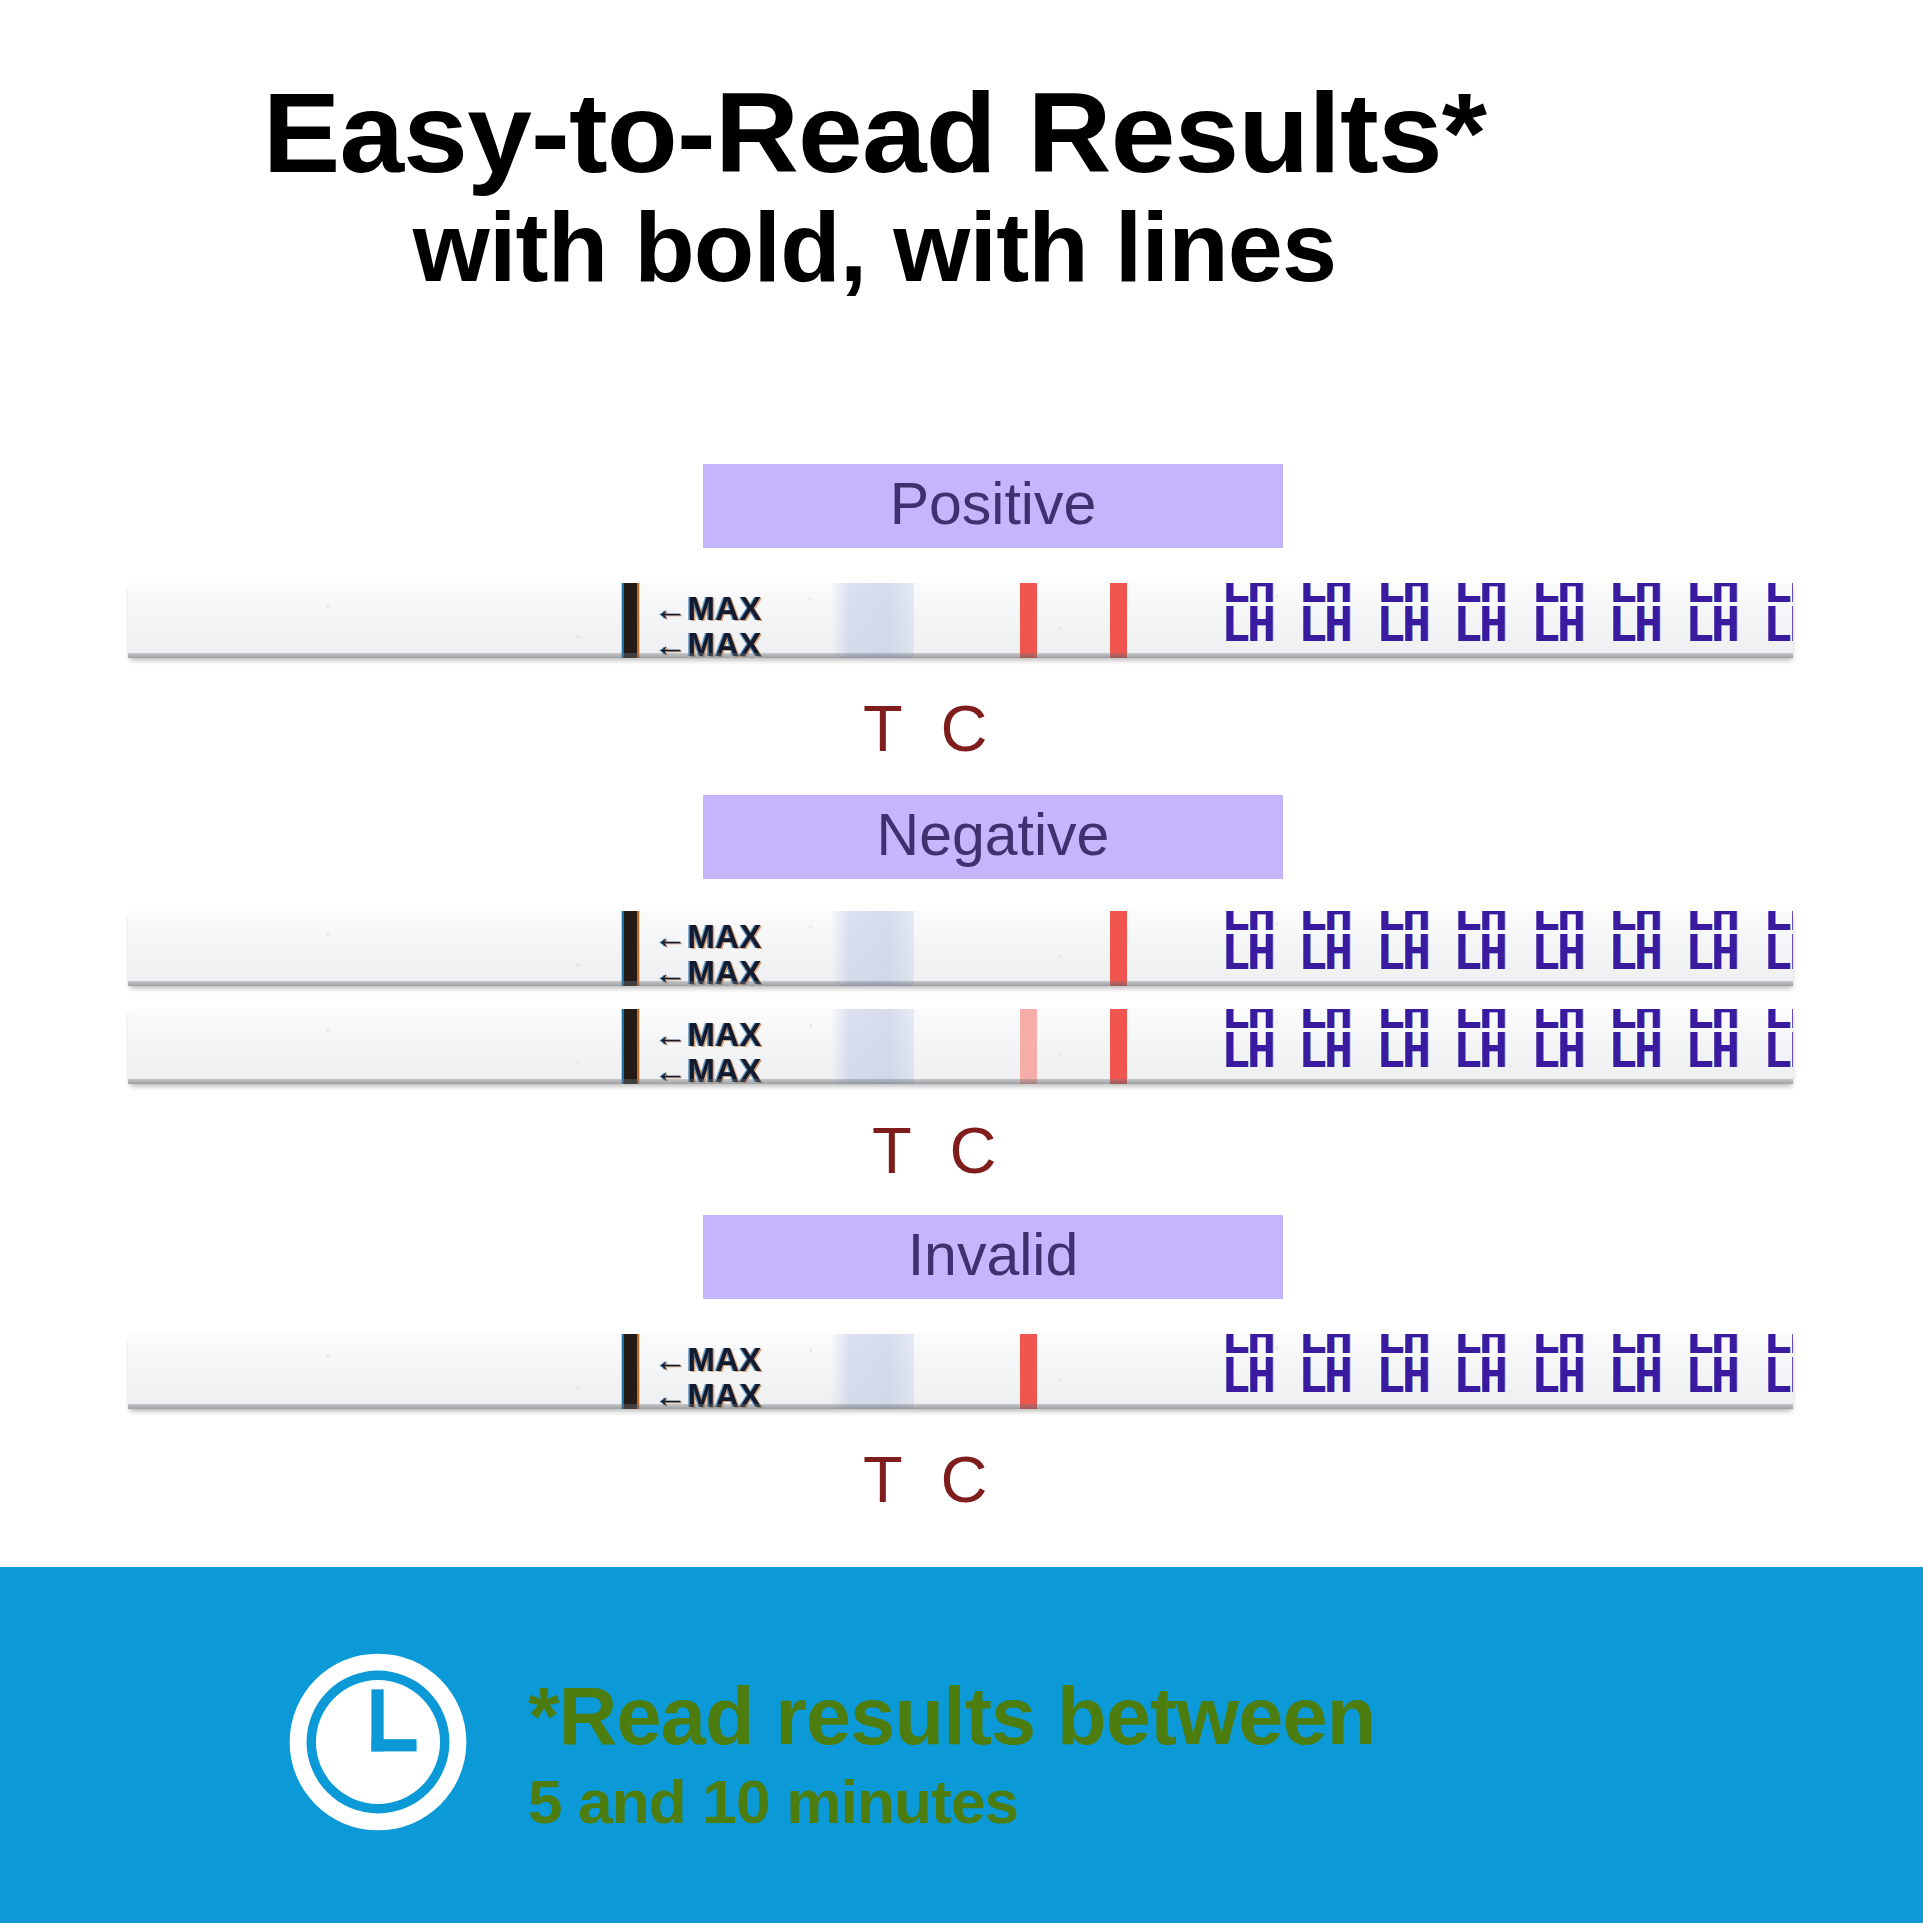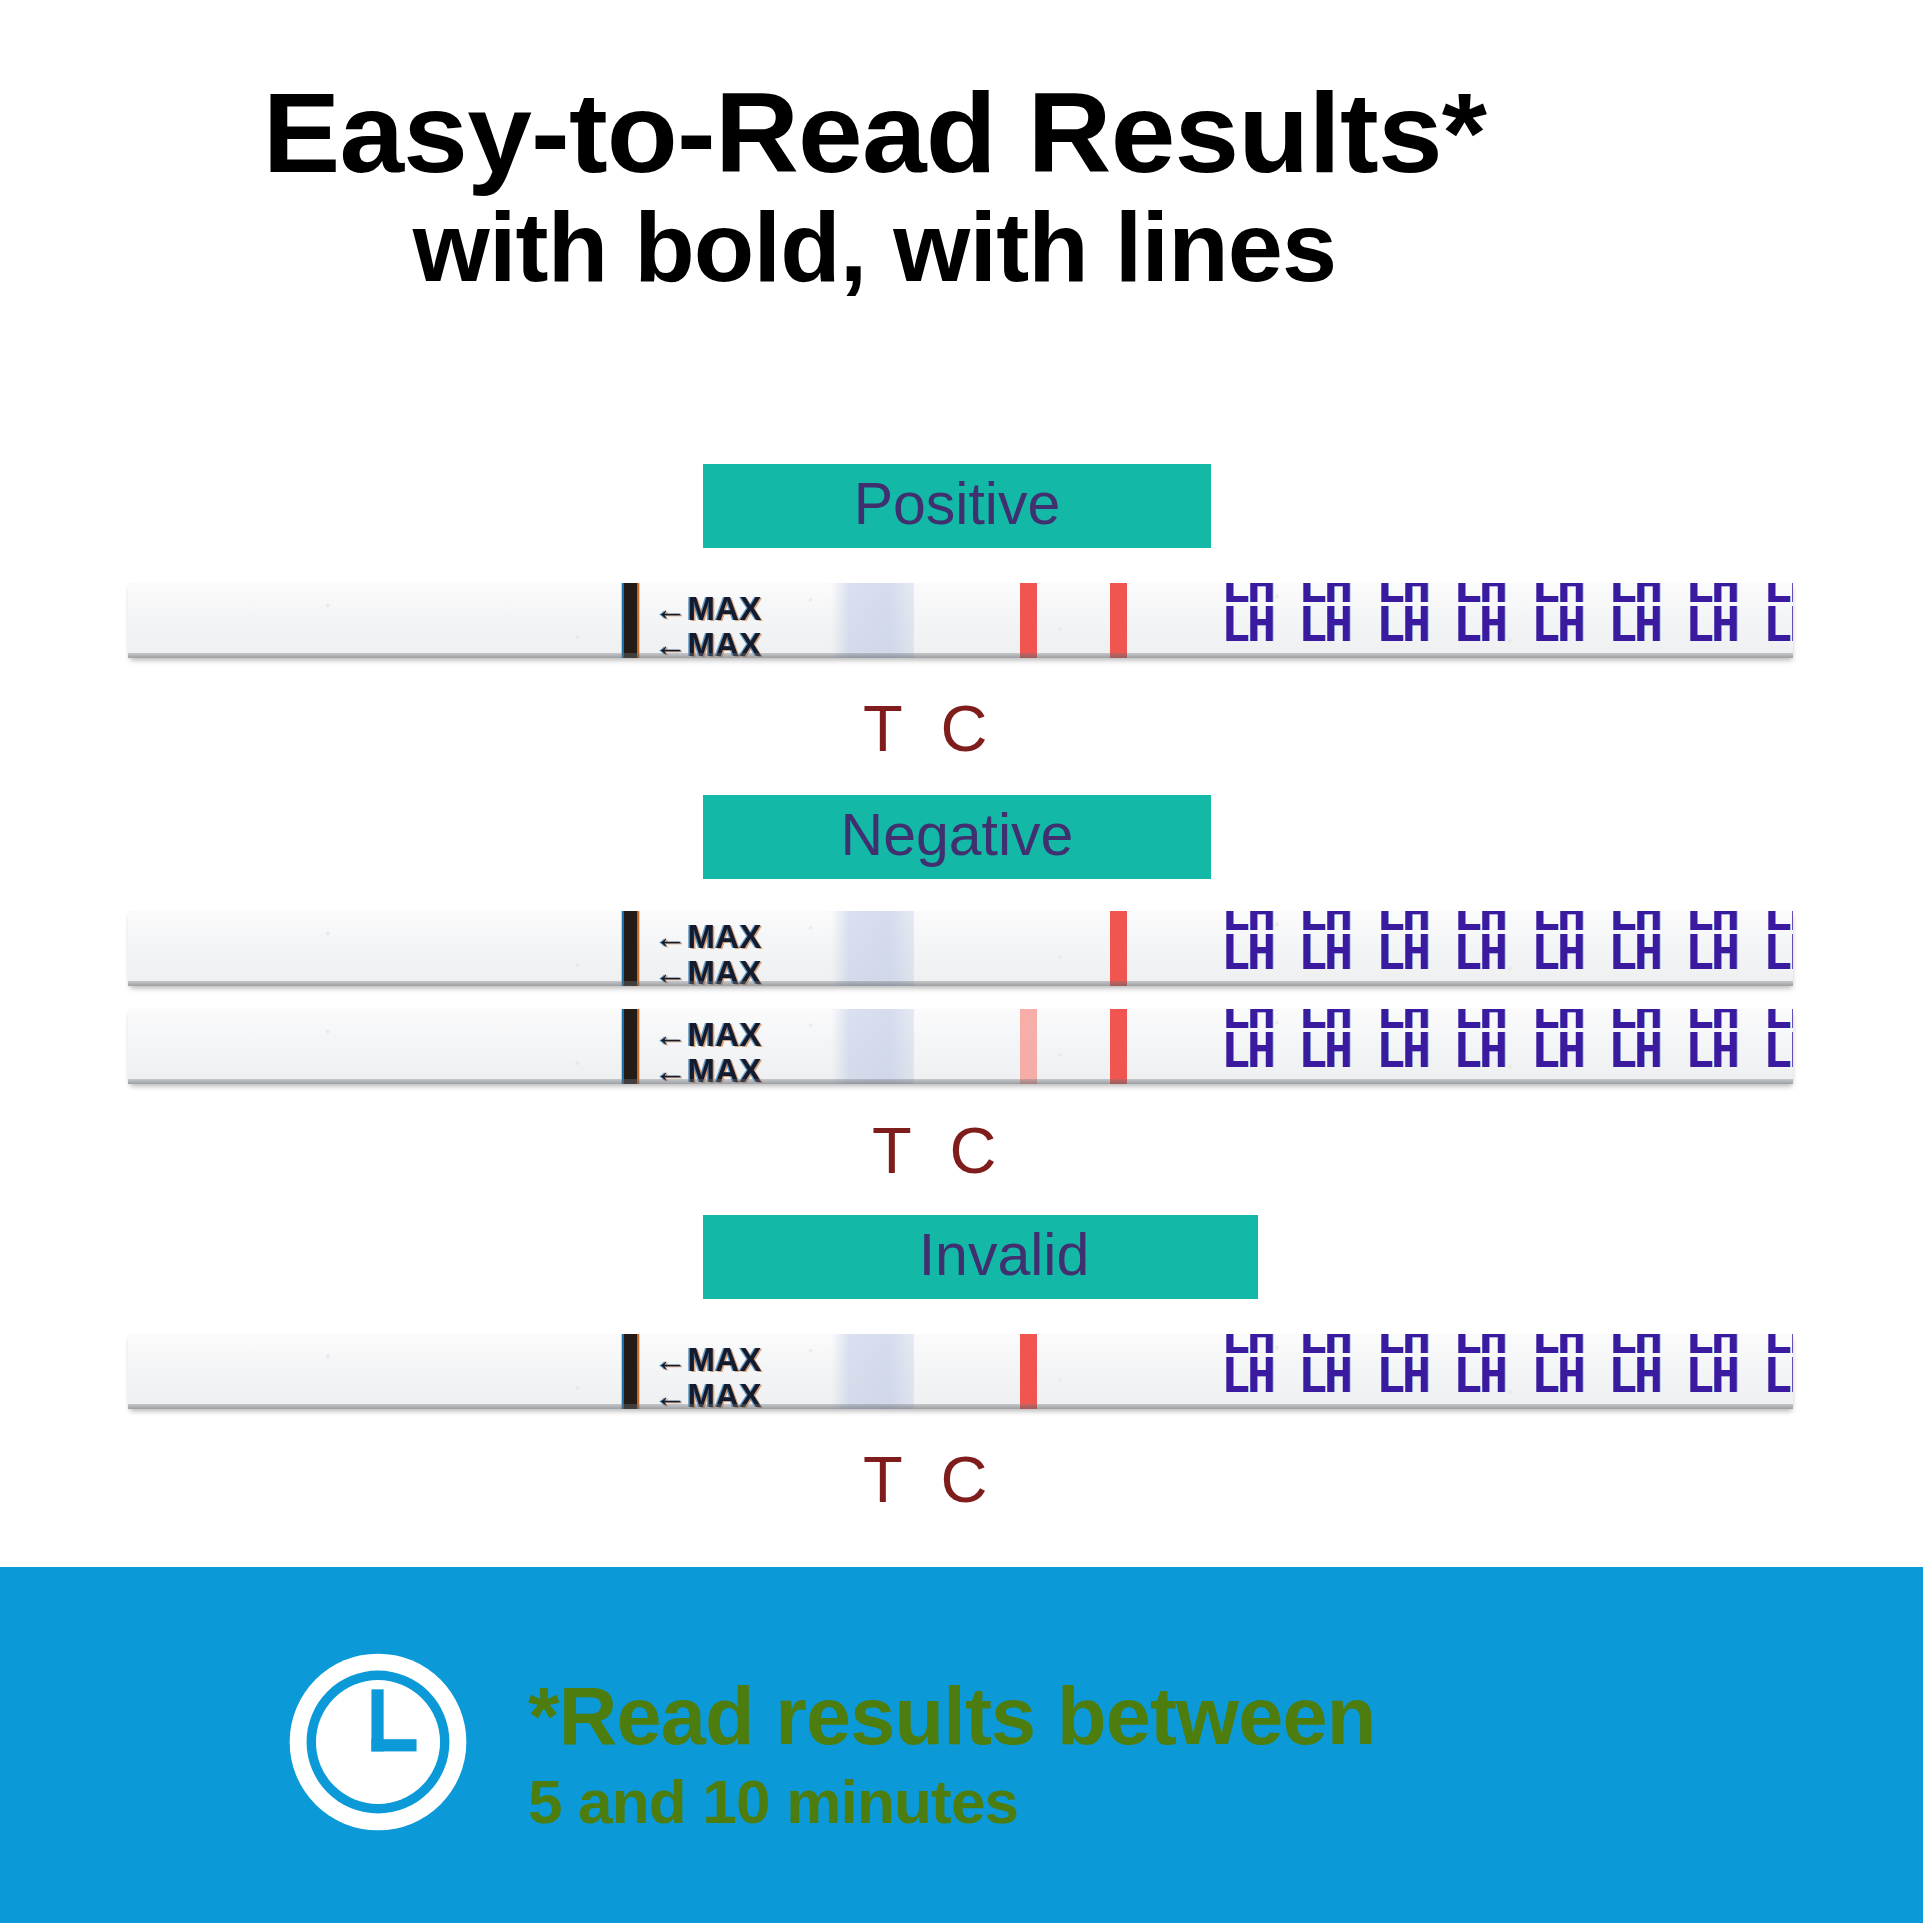--- a/index.html
+++ b/index.html
@@ -34,23 +34,23 @@
 
   
   .section{position:absolute;left:0;width:1924px;}
   #section-positive{top:451px;}
   #section-negative{top:782px;}
   #section-invalid{top:1202px;}
 
   .label-box{
     position:absolute;
     left:703px;
-    width:508px;
+    width:580px;
     height:84px;
-    background:#14b8a6;
+    background:#c4b5fd;
     display:flex;
     align-items:center;
     justify-content:center;
   }
   .label-box .label-text{
     font-size:59px;
     color:#413070;
     letter-spacing:0px;
     font-weight:400;
     transform:translateY(-2.3px);
@@ -332,21 +332,21 @@
           <span class="up">LH</span>
           <span class="dn">LH</span>
         </div>
       </div>
   </div>
 
   <div class="tc-caption" style="left:872px;top:331px;">T C</div>
 </div>
 
 <div class="section" id="section-invalid">
-  <div class="label-box" style="top:12.8px;padding-left:47px;">
+  <div class="label-box" style="top:12.8px;">
     <span class="label-text">Invalid</span>
   </div>
 
   <div class="strip" style="top:132px;">
     <div class="blotch"></div>
     <div class="max-bar"></div>
     <div class="max-label top">←MAX</div>
     <div class="max-label bot">←MAX</div>
     <div class="tline"></div>
     <div class="lh-zone">

